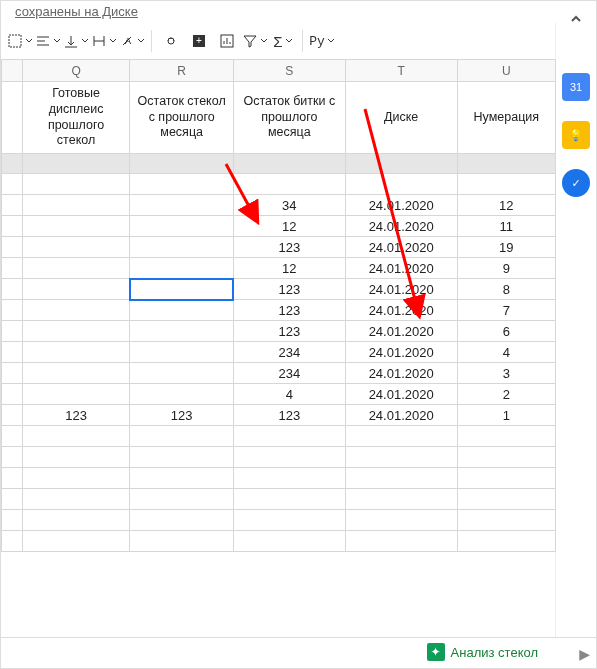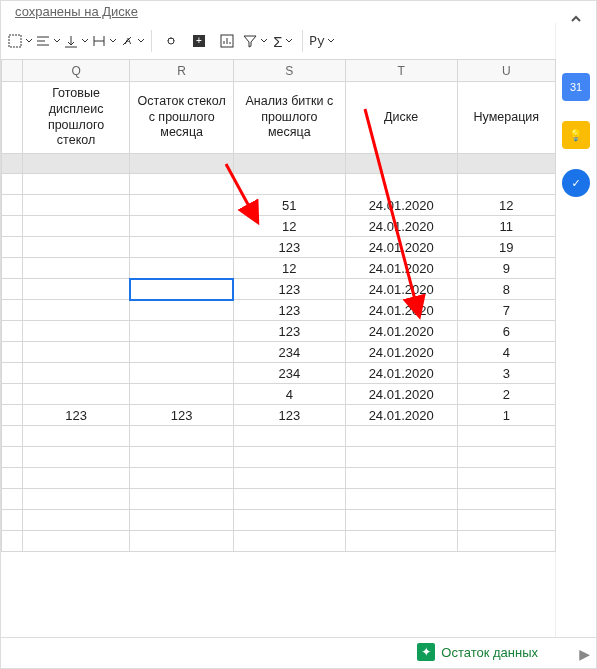--- a/index.html
+++ b/index.html
@@ -157,21 +157,21 @@
           <th class="colhdr">S</th>
           <th class="colhdr">T</th>
           <th class="colhdr">U</th>
         </tr>
       </thead>
       <tbody id="grid-body">
           <tr class="hdr">
             <td></td>
             <td>Готовые дисплеис прошлого стекол</td>
             <td>Остаток стекол с прошлого месяца</td>
-            <td>Анализ битки с прошлого месяца</td>
+            <td>Остаток битки с прошлого месяца</td>
             <td>Диске</td>
             <td>Нумерация</td>
           </tr>
           <tr class="gap">
             <td></td>
             <td></td>
             <td></td>
             <td></td>
             <td></td>
             <td></td>
@@ -181,21 +181,21 @@
             <td class=""></td>
             <td class=""></td>
             <td class=""></td>
             <td class=""></td>
             <td class=""></td>
           </tr>
           <tr>
             <td></td>
             <td class=""></td>
             <td class=""></td>
-            <td class="">51</td>
+            <td class="">34</td>
             <td class="">24.01.2020</td>
             <td class="">12</td>
           </tr>
           <tr>
             <td></td>
             <td class=""></td>
             <td class=""></td>
             <td class="">12</td>
             <td class="">24.01.2020</td>
             <td class="">11</td>
@@ -330,18 +330,18 @@
         <path d="M0 0L10 5L0 10z" fill="#ff0000"></path>
       </marker>
     </defs>
     <line x1="225" y1="163" x2="256" y2="220" stroke="#ff0000" stroke-width="3" marker-end="url(#ah)"></line>
     <line x1="364" y1="108" x2="418" y2="314" stroke="#ff0000" stroke-width="3" marker-end="url(#ah)"></line>
   </svg>
 
   <div class="footer">
     <button class="explore">
       <span class="explore-star">✦</span>
-      <span>Остаток данных</span>
+      <span>Анализ стекол</span>
     </button>
     <div class="scroll-right">▶</div>
   </div>
 
 </div>
 
 </body></html>

